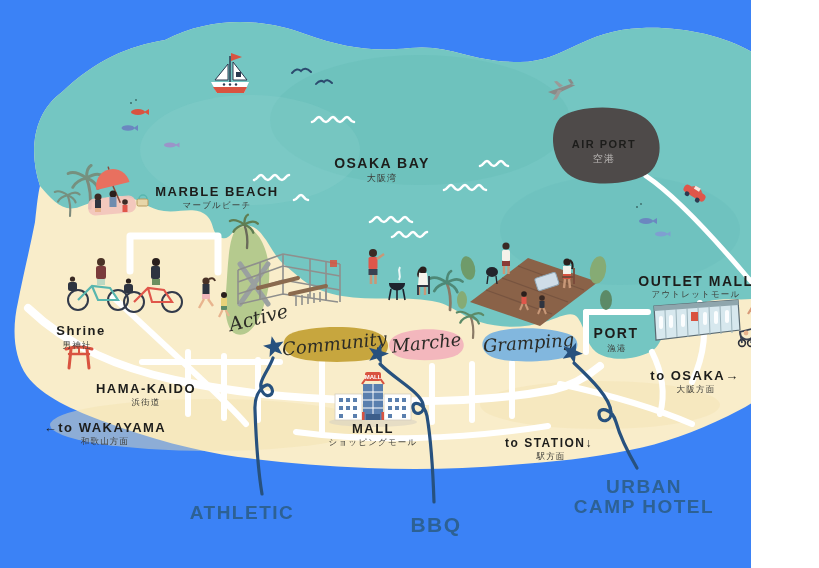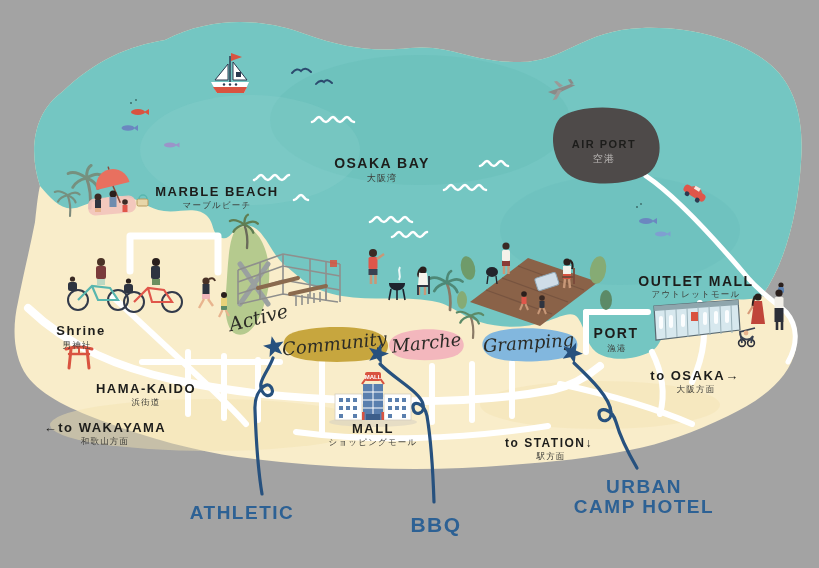--- a/index.html
+++ b/index.html
@@ -1,16 +1,16 @@
 <!DOCTYPE html>
 <html><head>
 <meta charset="utf-8">
 <style>
   html,body{margin:0;padding:0;background:#ffffff;}
-  .stage{position:relative;width:819px;height:568px;background:#a3a3a3;overflow:hidden;
+  .stage{position:relative;width:751px;height:568px;background:#3b82f6;overflow:hidden;
          font-family:"Liberation Sans",sans-serif;}
   svg{display:block;}
   .lbl{font-family:"Liberation Sans",sans-serif;font-weight:bold;fill:#1d1d1b;letter-spacing:1.5px;}
   .jp{font-family:"Liberation Sans",sans-serif;fill:#3c3c38;letter-spacing:1.2px;font-weight:normal;}
   .jp-air{fill:#bdbab8;}
   .script{font-family:"DejaVu Serif",serif;font-style:italic;fill:#2b2b26;}
   .annot{font-family:"Liberation Sans",sans-serif;font-weight:bold;fill:#2d6194;letter-spacing:1.5px;}
   .road{stroke:#ffffff;fill:none;stroke-linecap:round;stroke-linejoin:round;}
   .arrow{stroke:#27517e;stroke-width:3.2;fill:none;stroke-linecap:round;}
   .wave{stroke:#ffffff;stroke-width:2.6;fill:none;stroke-linecap:round;}

